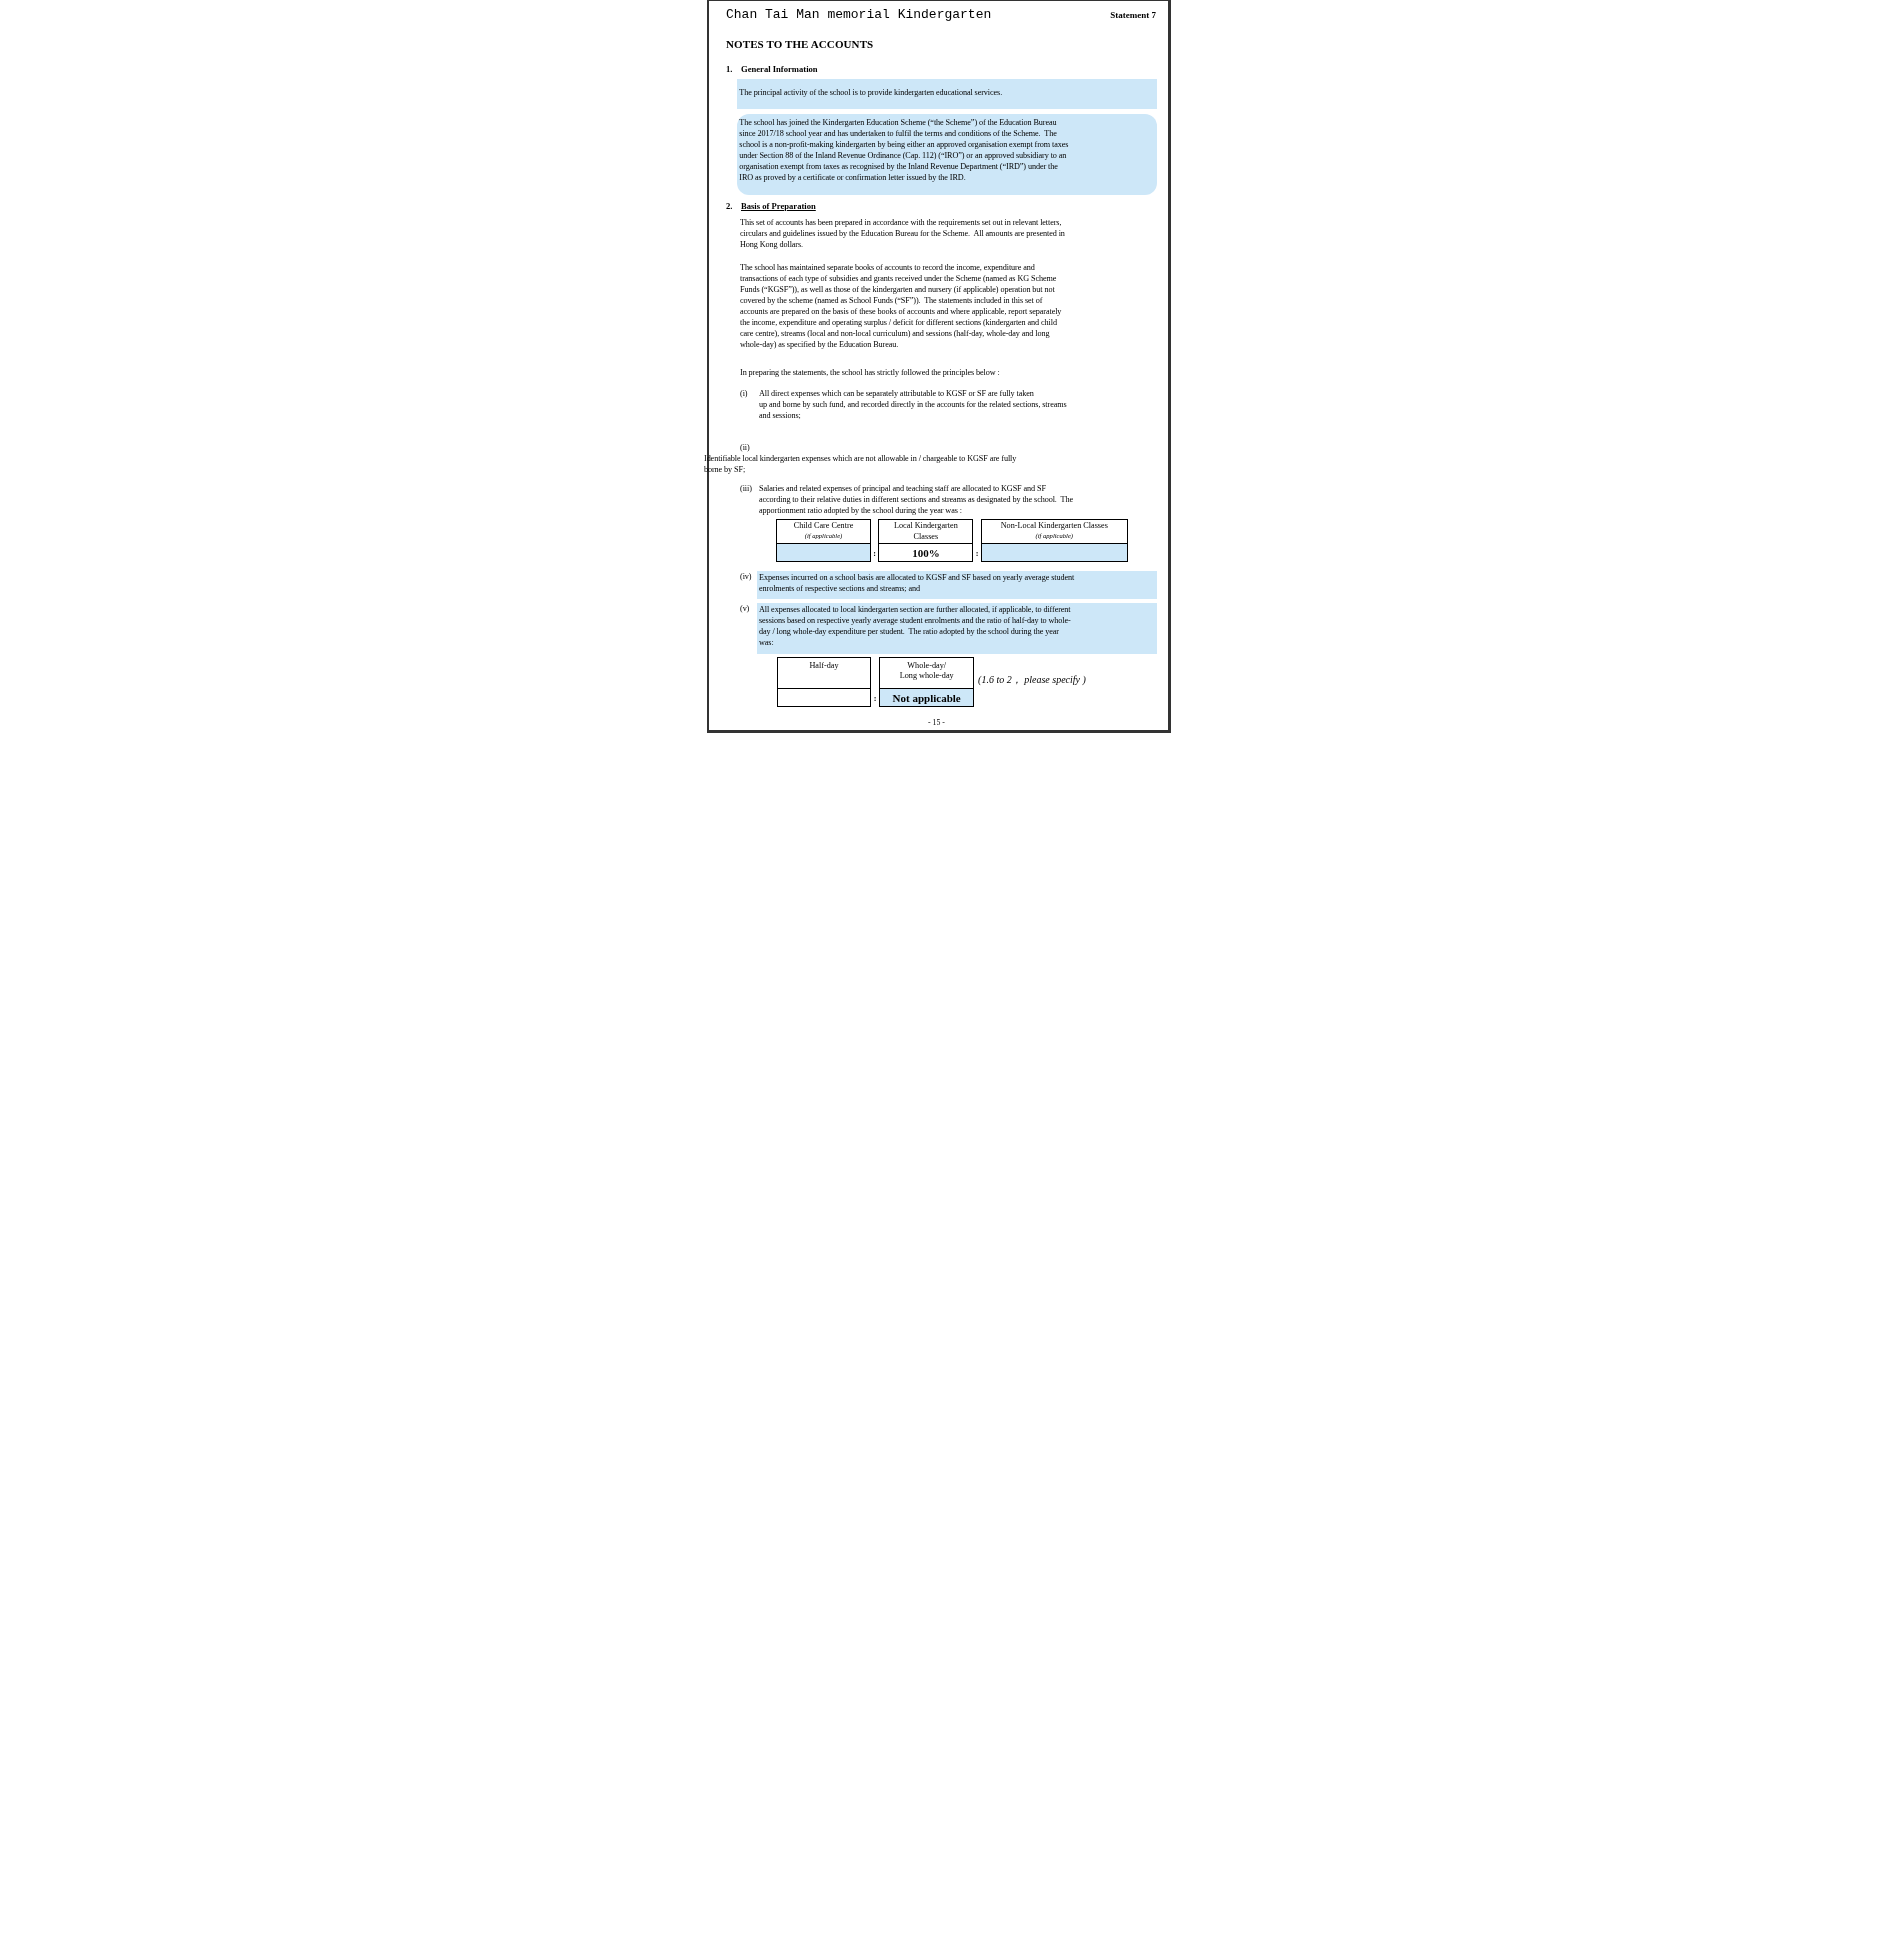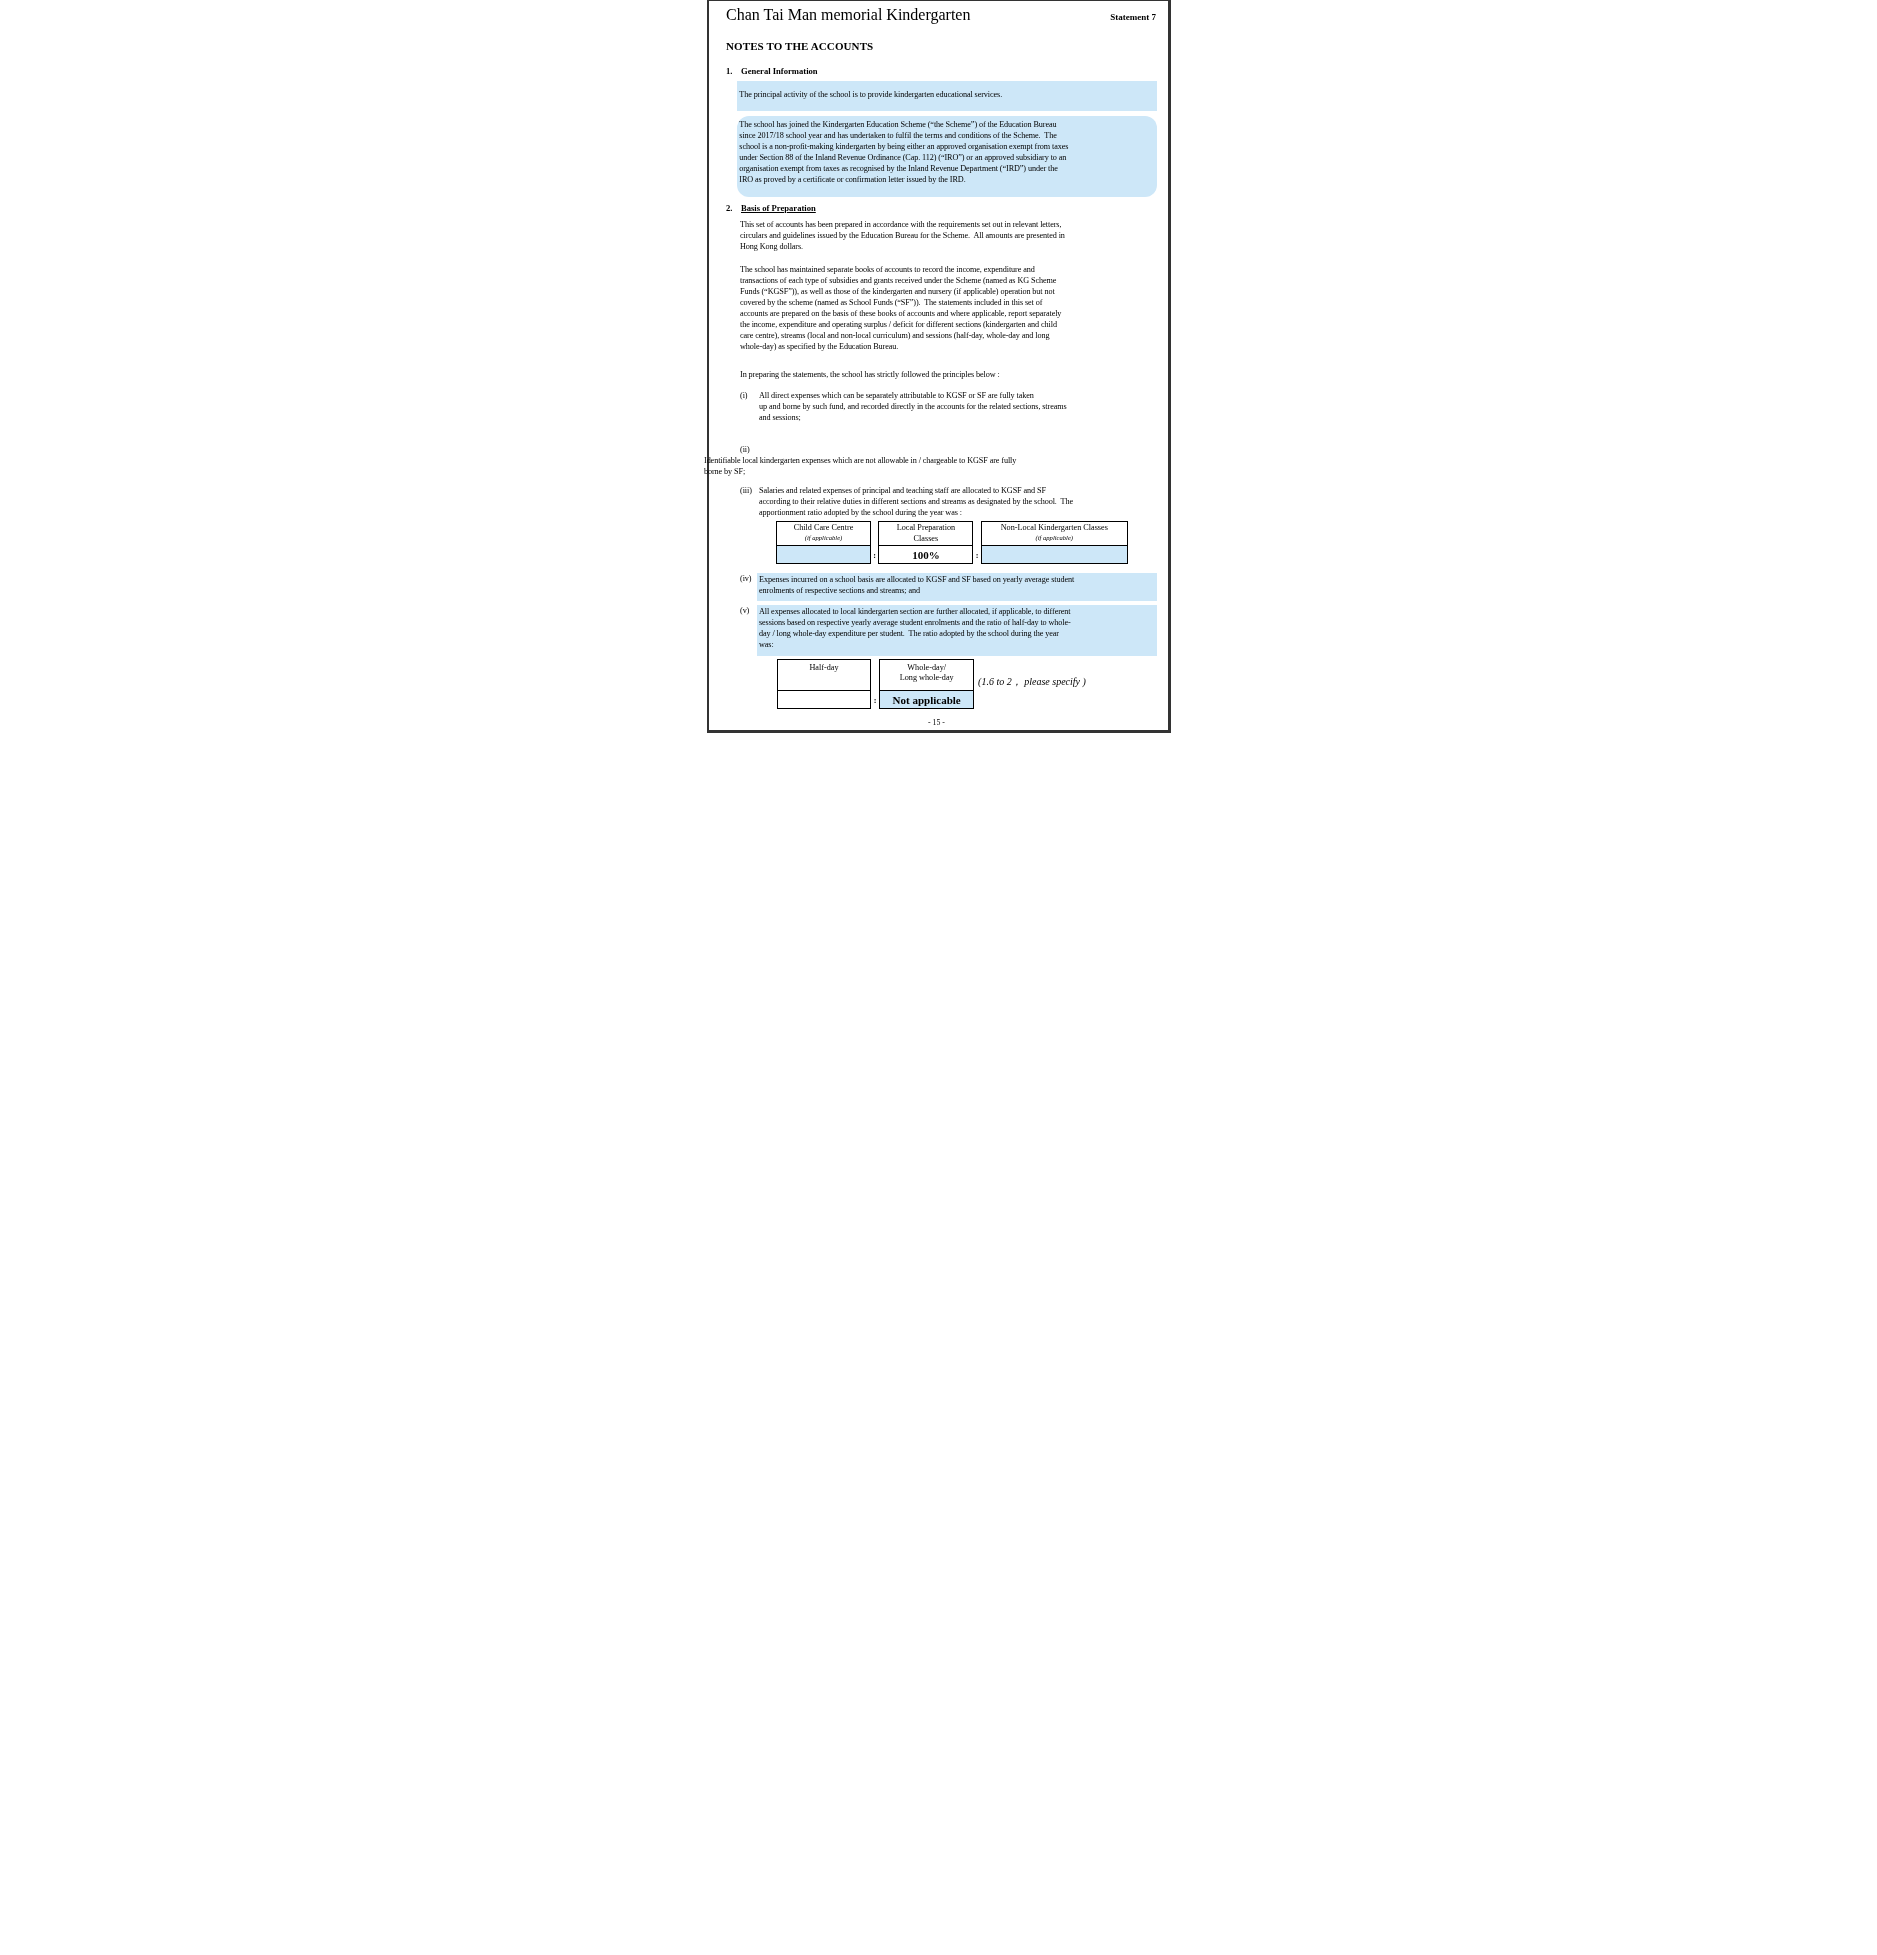--- a/index.html
+++ b/index.html
@@ -12,21 +12,21 @@
   .frame {
     position:absolute; top:0.4px; left:2.7px; right:2px; bottom:0.4px;
     border-style:solid; border-color:#333333;
     border-width:1.6px 3.1px 3.5px 2.3px;
     pointer-events:none;
   }
   .content { position:absolute; inset:0; }
 
   .hdr { display:flex; justify-content:space-between; align-items:baseline;
          margin:9.4px 17px 0 22px; }
-  .hdr-left  { font-size:16px; line-height:12.5px; }
+  .hdr-left  { font-size:13px; line-height:12.5px;font-family:Liberation Mono, monospace; }
   .hdr-right { font-size:9px; font-weight:bold; line-height:11.7px; }
 
   .doc-title { font-size:11px; font-weight:bold; margin:16.4px 0 0 22px; letter-spacing:0.1px; }
 
   .sec-heading { font-size:8.6px; font-weight:bold; margin-left:22px; }
   .sec-heading .num { display:inline-block; width:15px; }
   #sec1-heading { margin-top:13.7px; }
   #sec2-heading { margin-top:6px;text-decoration:underline; }
 
   .para, .ptext, .plabel {
@@ -155,21 +155,21 @@
 
     <div class="rtable" id="table1">
       <div class="tbox" id="t1c1">
         <div class="thead"><span>Child Care Centre</span><span class="sub">(if applicable)</span></div>
         <div class="tval hl"></div>
       </div>
       <div class="sep">
           <span class="colon">:</span>
         </div>
       <div class="tbox" id="t1c2">
-        <div class="thead"><span>Local Preparation
+        <div class="thead"><span>Local Kindergarten
 Classes</span></div>
         <div class="tval">100%</div>
       </div>
       <div class="sep">
           <span class="colon">:</span>
         </div>
       <div class="tbox" id="t1c3">
         <div class="thead"><span>Non-Local Kindergarten Classes</span><span class="sub">(if applicable)</span></div>
         <div class="tval hl"></div>
       </div>

